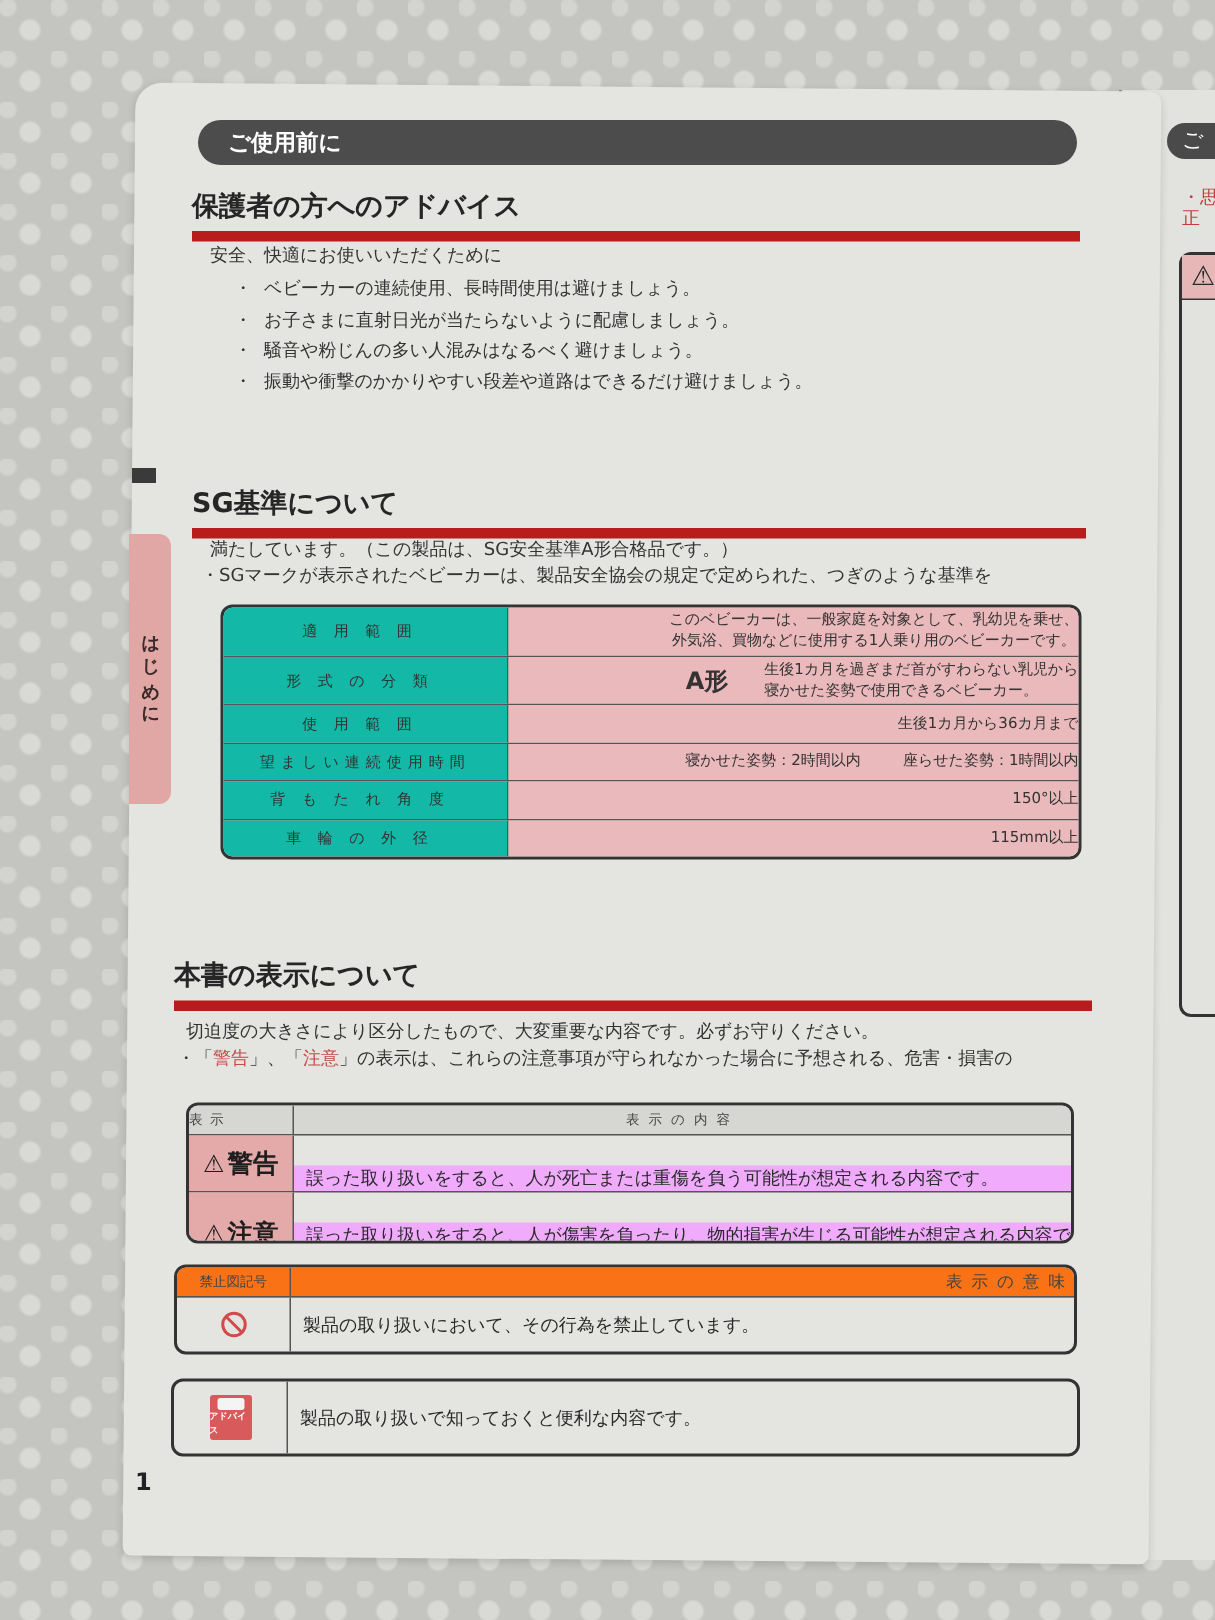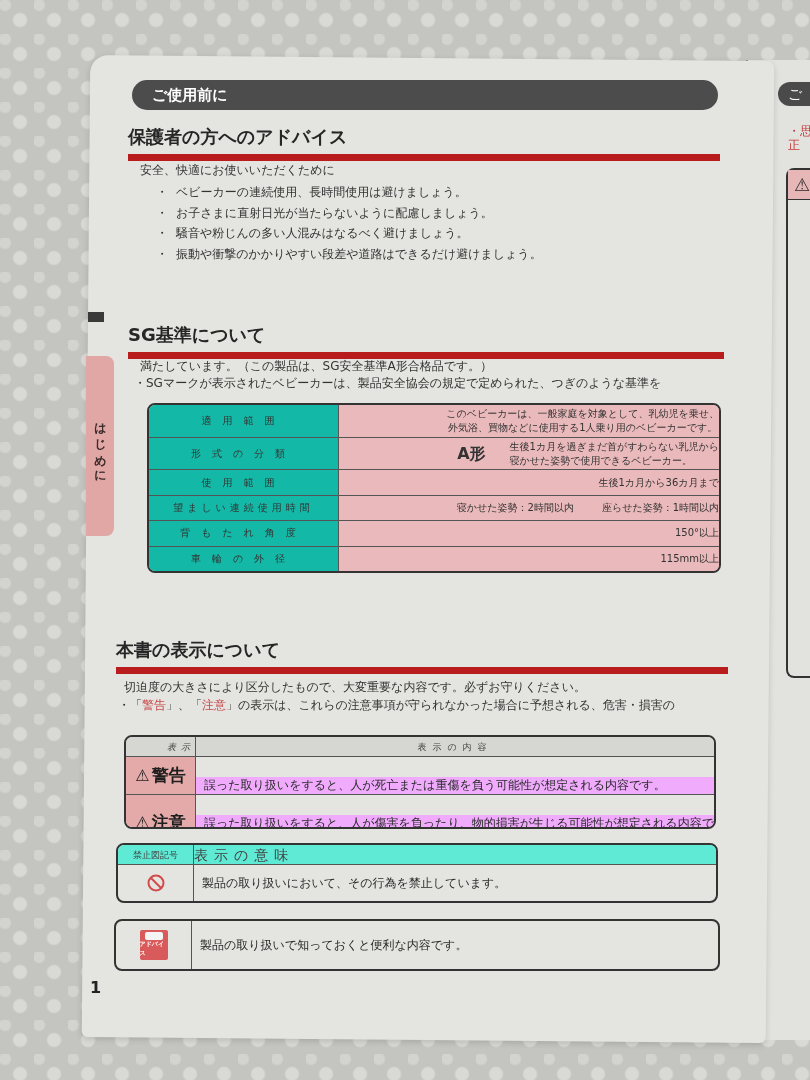--- a/index.html
+++ b/index.html
@@ -99,40 +99,40 @@
 
     .hyoji-text { left: 118px; top: 678px; width: 600px; line-height: 18px; }
     .red-word { color: #c64a4a; }
 
     .warn-table {
       position: absolute; left: 124px; top: 735px; width: 592px; height: 94px;
       border: 2px solid #333; border-radius: 8px; overflow: hidden;
       display: flex; flex-direction: column;
     }
     .wt-head { display: flex; height: 20px; background: #d6d6d3; border-bottom: 1px solid #555; }
-    .wt-head .c1 { width: 70px; border-right: 1px solid #555; font-size: 9px; text-align: right; line-height: 20px; letter-spacing: 5px; color: #444; font-style: italic; }
+    .wt-head .c1 { width: 70px; border-right: 1px solid #555; font-size: 9px; text-align: left; line-height: 20px; letter-spacing: 5px; color: #444; }
     .wt-head .c2 { flex: 1; font-size: 9px; text-align: center; line-height: 20px; letter-spacing: 6px; color: #444; }
     .wt-row { display: flex; flex: 1; border-bottom: 1px solid #555; }
     .wt-row:last-child { border-bottom: none; }
     .wt-row .label {
       width: 70px; background: #e3aaa9; border-right: 1px solid #555;
       display: flex; align-items: center; justify-content: center;
       font-weight: bold; font-size: 17px; color: #1e1e1e;
     }
     .wt-row .label .tri { font-size: 16px; margin-right: 2px; }
     .wt-row .desc { flex: 1; font-size: 12px; display: flex; align-items: center; padding-left: 8px; background: #f0abfc; margin-top: 20px; }
 
     .prohibit-table {
       position: absolute; left: 116px; top: 843px; width: 602px; height: 60px;
       border: 2px solid #333; border-radius: 8px; overflow: hidden;
       display: flex; flex-direction: column;
     }
-    .pt-head { display: flex; height: 20px; background: #5eead4; border-bottom: 1px solid #555; }
+    .pt-head { display: flex; height: 20px; background: #f97316; border-bottom: 1px solid #555; }
     .pt-head .c1 { width: 76px; border-right: 1px solid #555; font-size: 9px; text-align: center; line-height: 20px; color: #444; }
-    .pt-head .c2 { flex: 1; font-size: 14px; text-align: left; line-height: 20px; letter-spacing: 6px; color: #444; }
+    .pt-head .c2 { flex: 1; font-size: 11px; text-align: right; line-height: 20px; letter-spacing: 6px; color: #444; }
     .pt-row { display: flex; flex: 1; }
     .pt-row .icon { width: 76px; border-right: 1px solid #555; display: flex; align-items: center; justify-content: center; }
     .pt-row .desc { flex: 1; font-size: 12px; display: flex; align-items: center; padding-left: 8px; }
 
     .advice-table {
       position: absolute; left: 114px; top: 919px; width: 606px; height: 52px;
       border: 2px solid #333; border-radius: 8px; overflow: hidden; display: flex;
     }
     .advice-table .icon { width: 76px; border-right: 1px solid #555; display: flex; align-items: center; justify-content: center; }
     .advice-badge {

